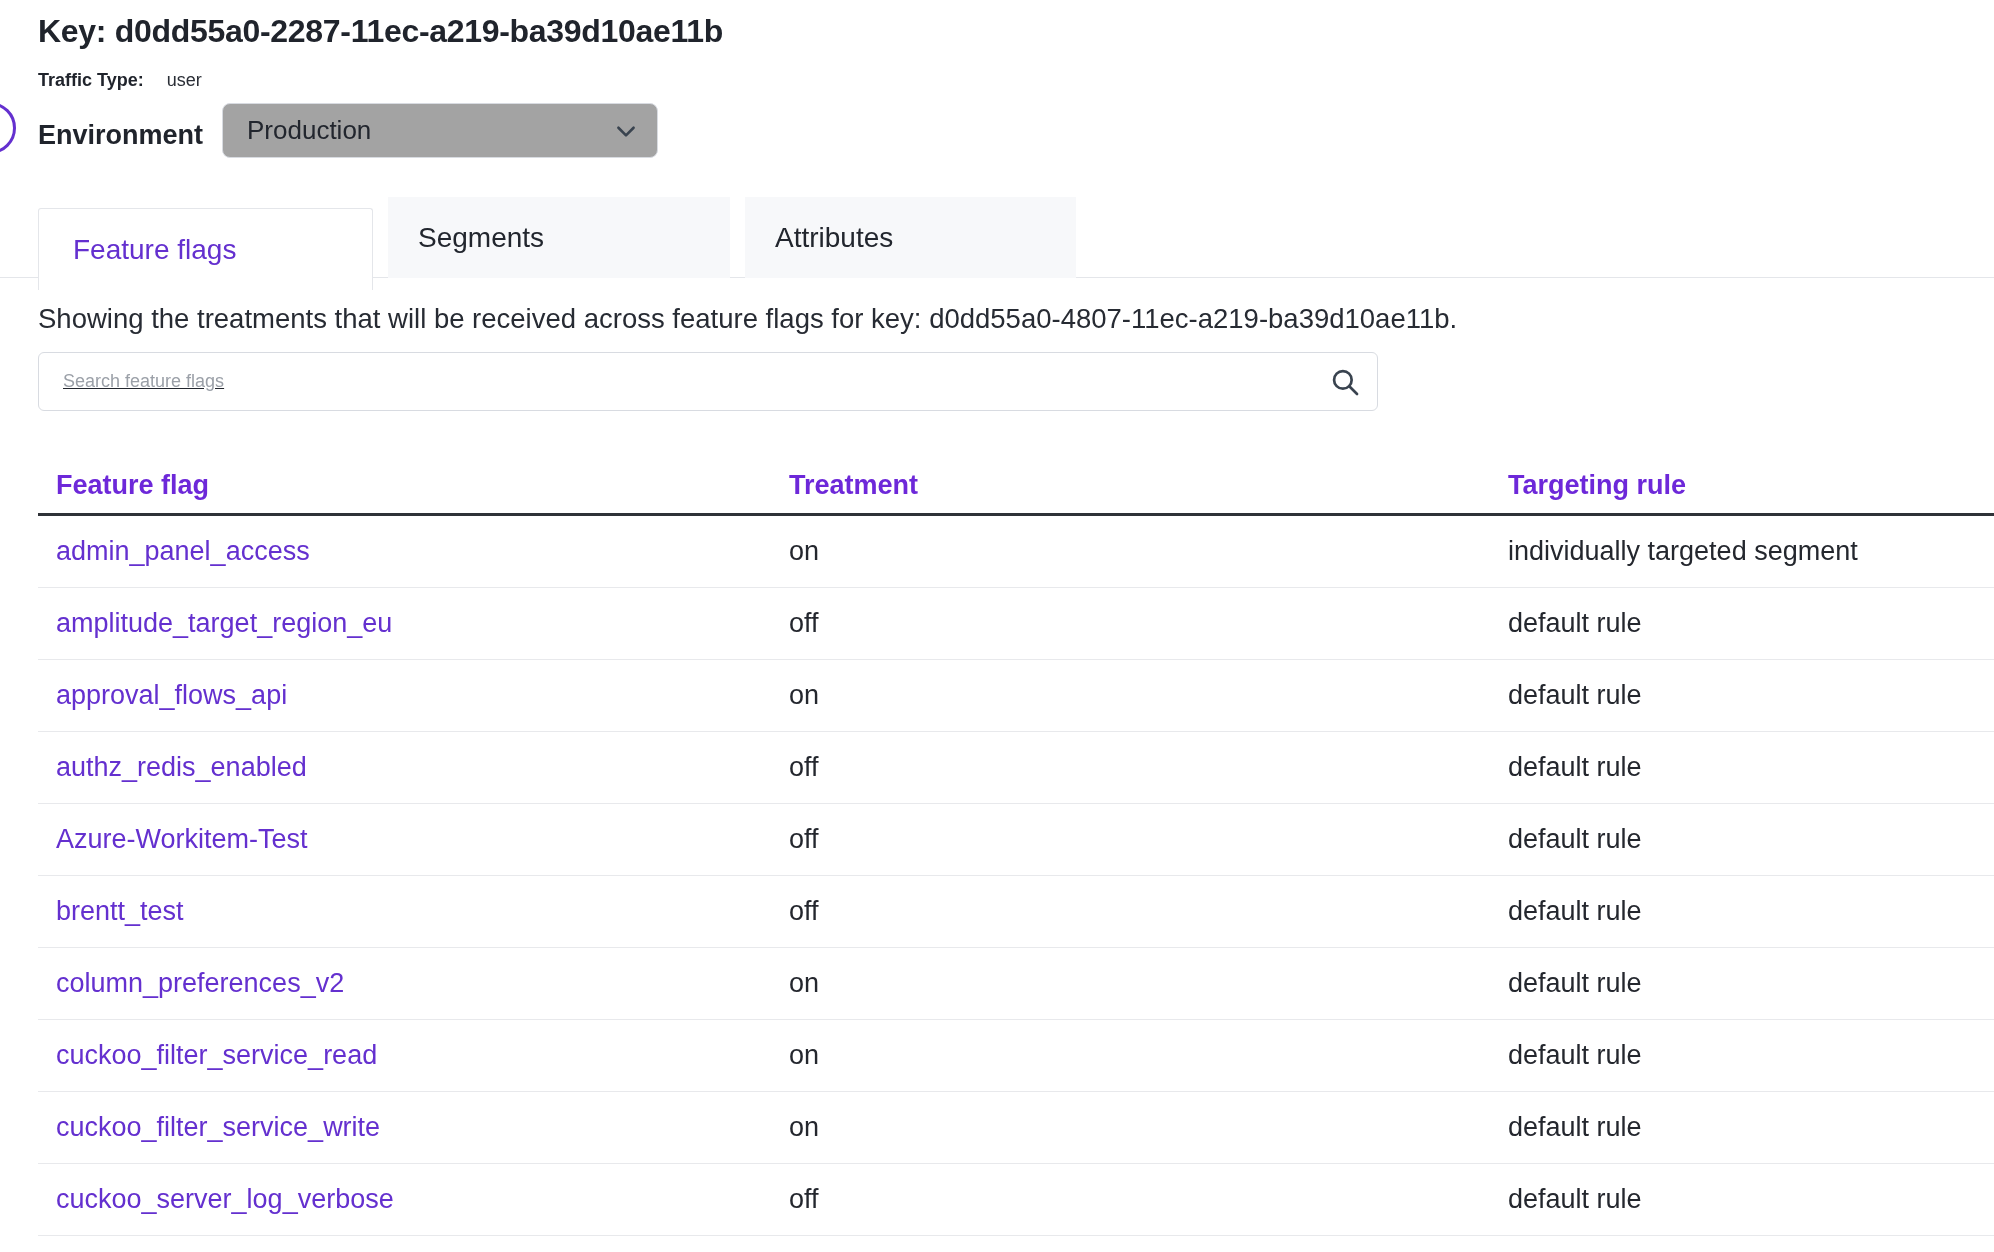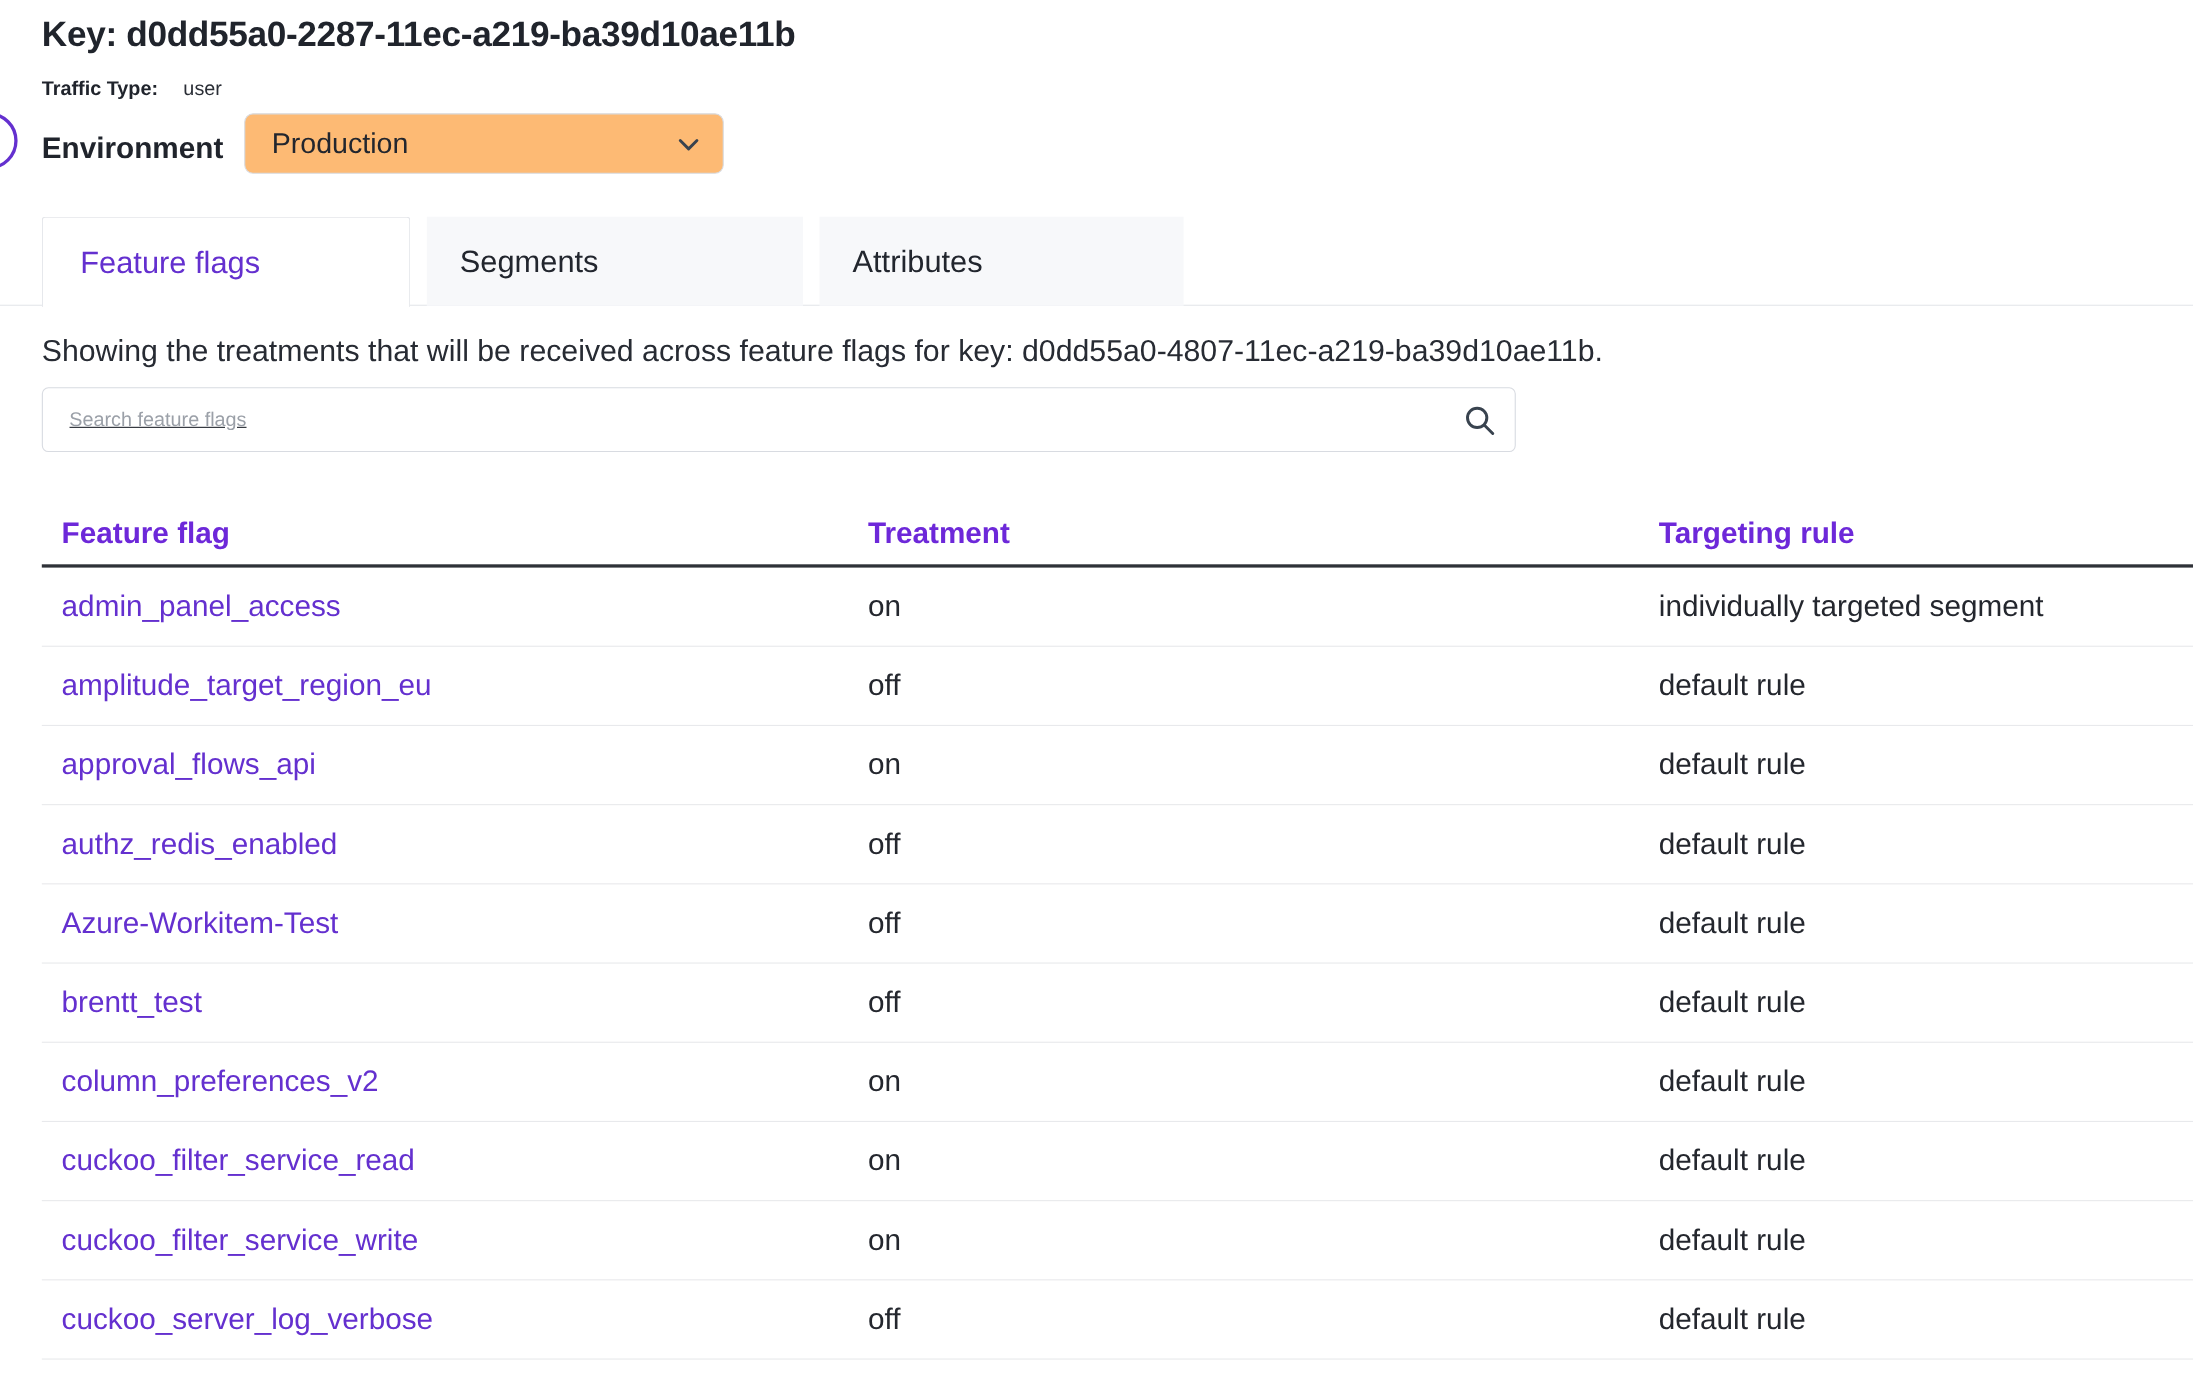--- a/index.html
+++ b/index.html
@@ -34,21 +34,21 @@
   .traffic-label{font-weight:700;color:#20242c;}
   .traffic-value{color:#2a2e36;}
 
   .env-row{position:absolute;left:0;top:103px;height:56px;width:100%;}
   .env-label{
     position:absolute;left:38px;top:17px;
     font-size:27px;font-weight:700;color:#20242c;
   }
   .env-select{
     position:absolute;left:222px;top:0;width:436px;height:55px;
-    background:#fdba74;border:1px solid var(--border);border-radius:8px;
+    background:#a3a3a3;border:1px solid var(--border);border-radius:8px;
     display:flex;align-items:center;padding:0 18px 0 24px;
     font-size:26px;color:#22262e;cursor:pointer;
   }
   .env-select .chevron{
     margin-left:auto;display:flex;align-items:center;
   }
 
   
   .edge-widget{
     position:absolute;left:-36px;top:102px;width:52px;height:52px;
@@ -65,21 +65,21 @@
     border-bottom:1px solid var(--tab-border);
   }
   .tab{
     display:flex;align-items:center;
     font-size:28px;cursor:pointer;
   }
   .tab.active{
     width:335px;height:82px;margin-bottom:-1px;z-index:2;
     background:#fff;border:1px solid var(--tab-border);border-bottom:none;
     border-radius:3px 3px 0 0;
-    padding-left:34px;color:var(--accent);
+    padding-left:34px;color:var(--accent);margin-top:11px;
   }
   .tab.inactive{
     height:81px;background:var(--tab-bg);
     padding-left:30px;color:#22262e;
   }
   .tab.tab-segments{width:342px;}
   .tab.tab-attributes{width:331px;text-align:center;}
 
   
   .description{

